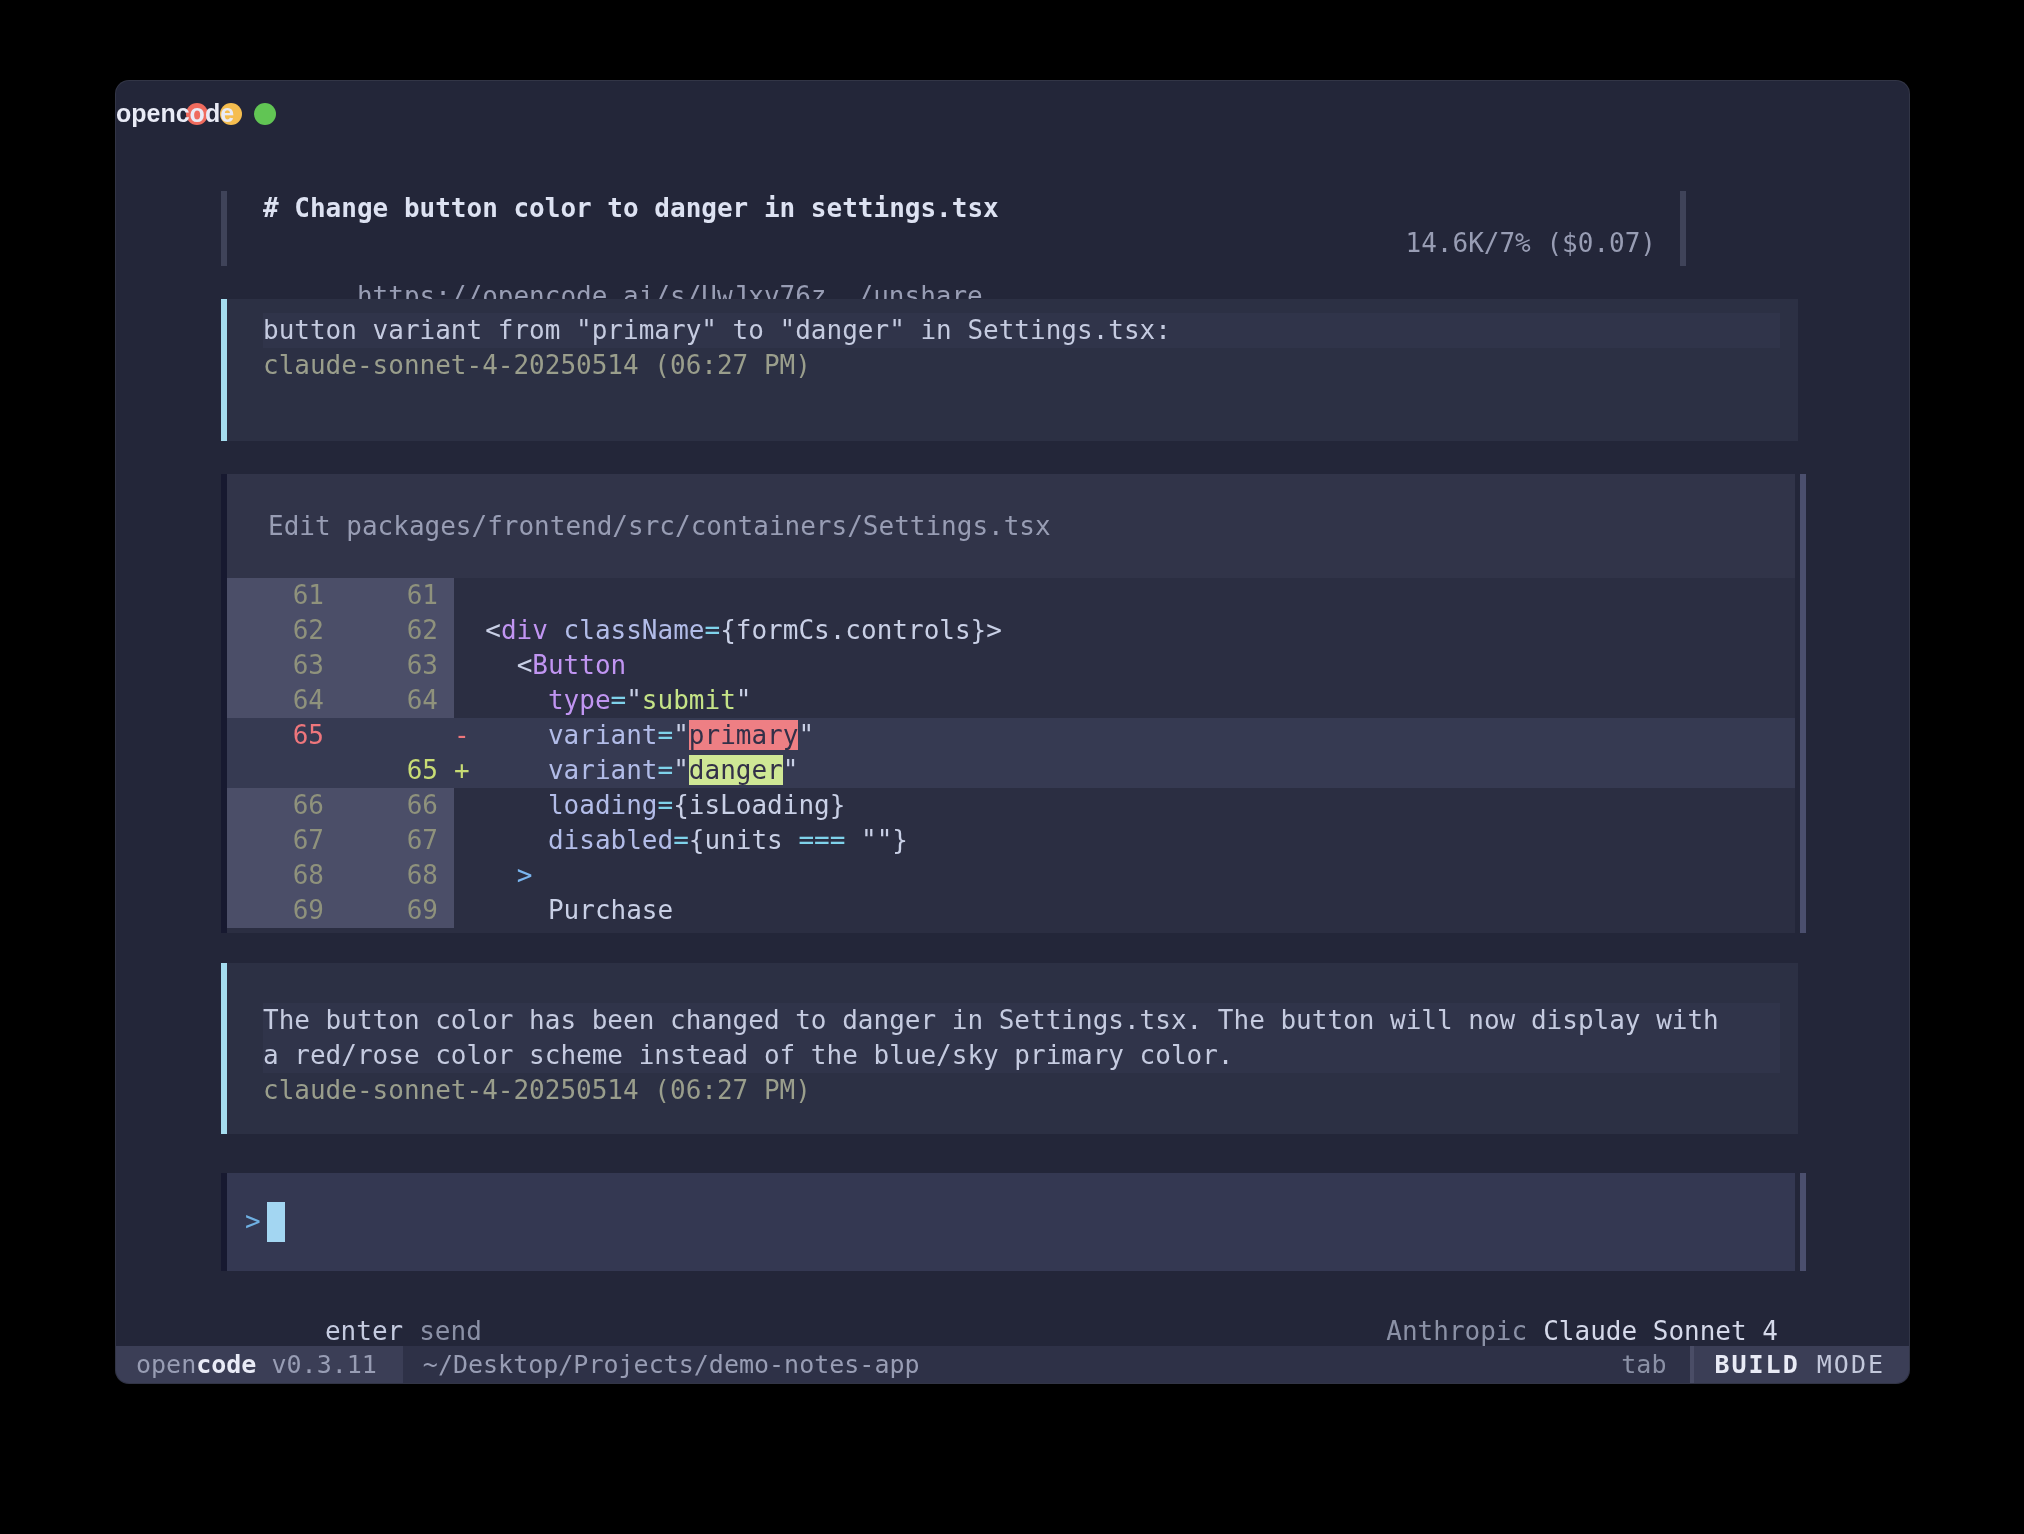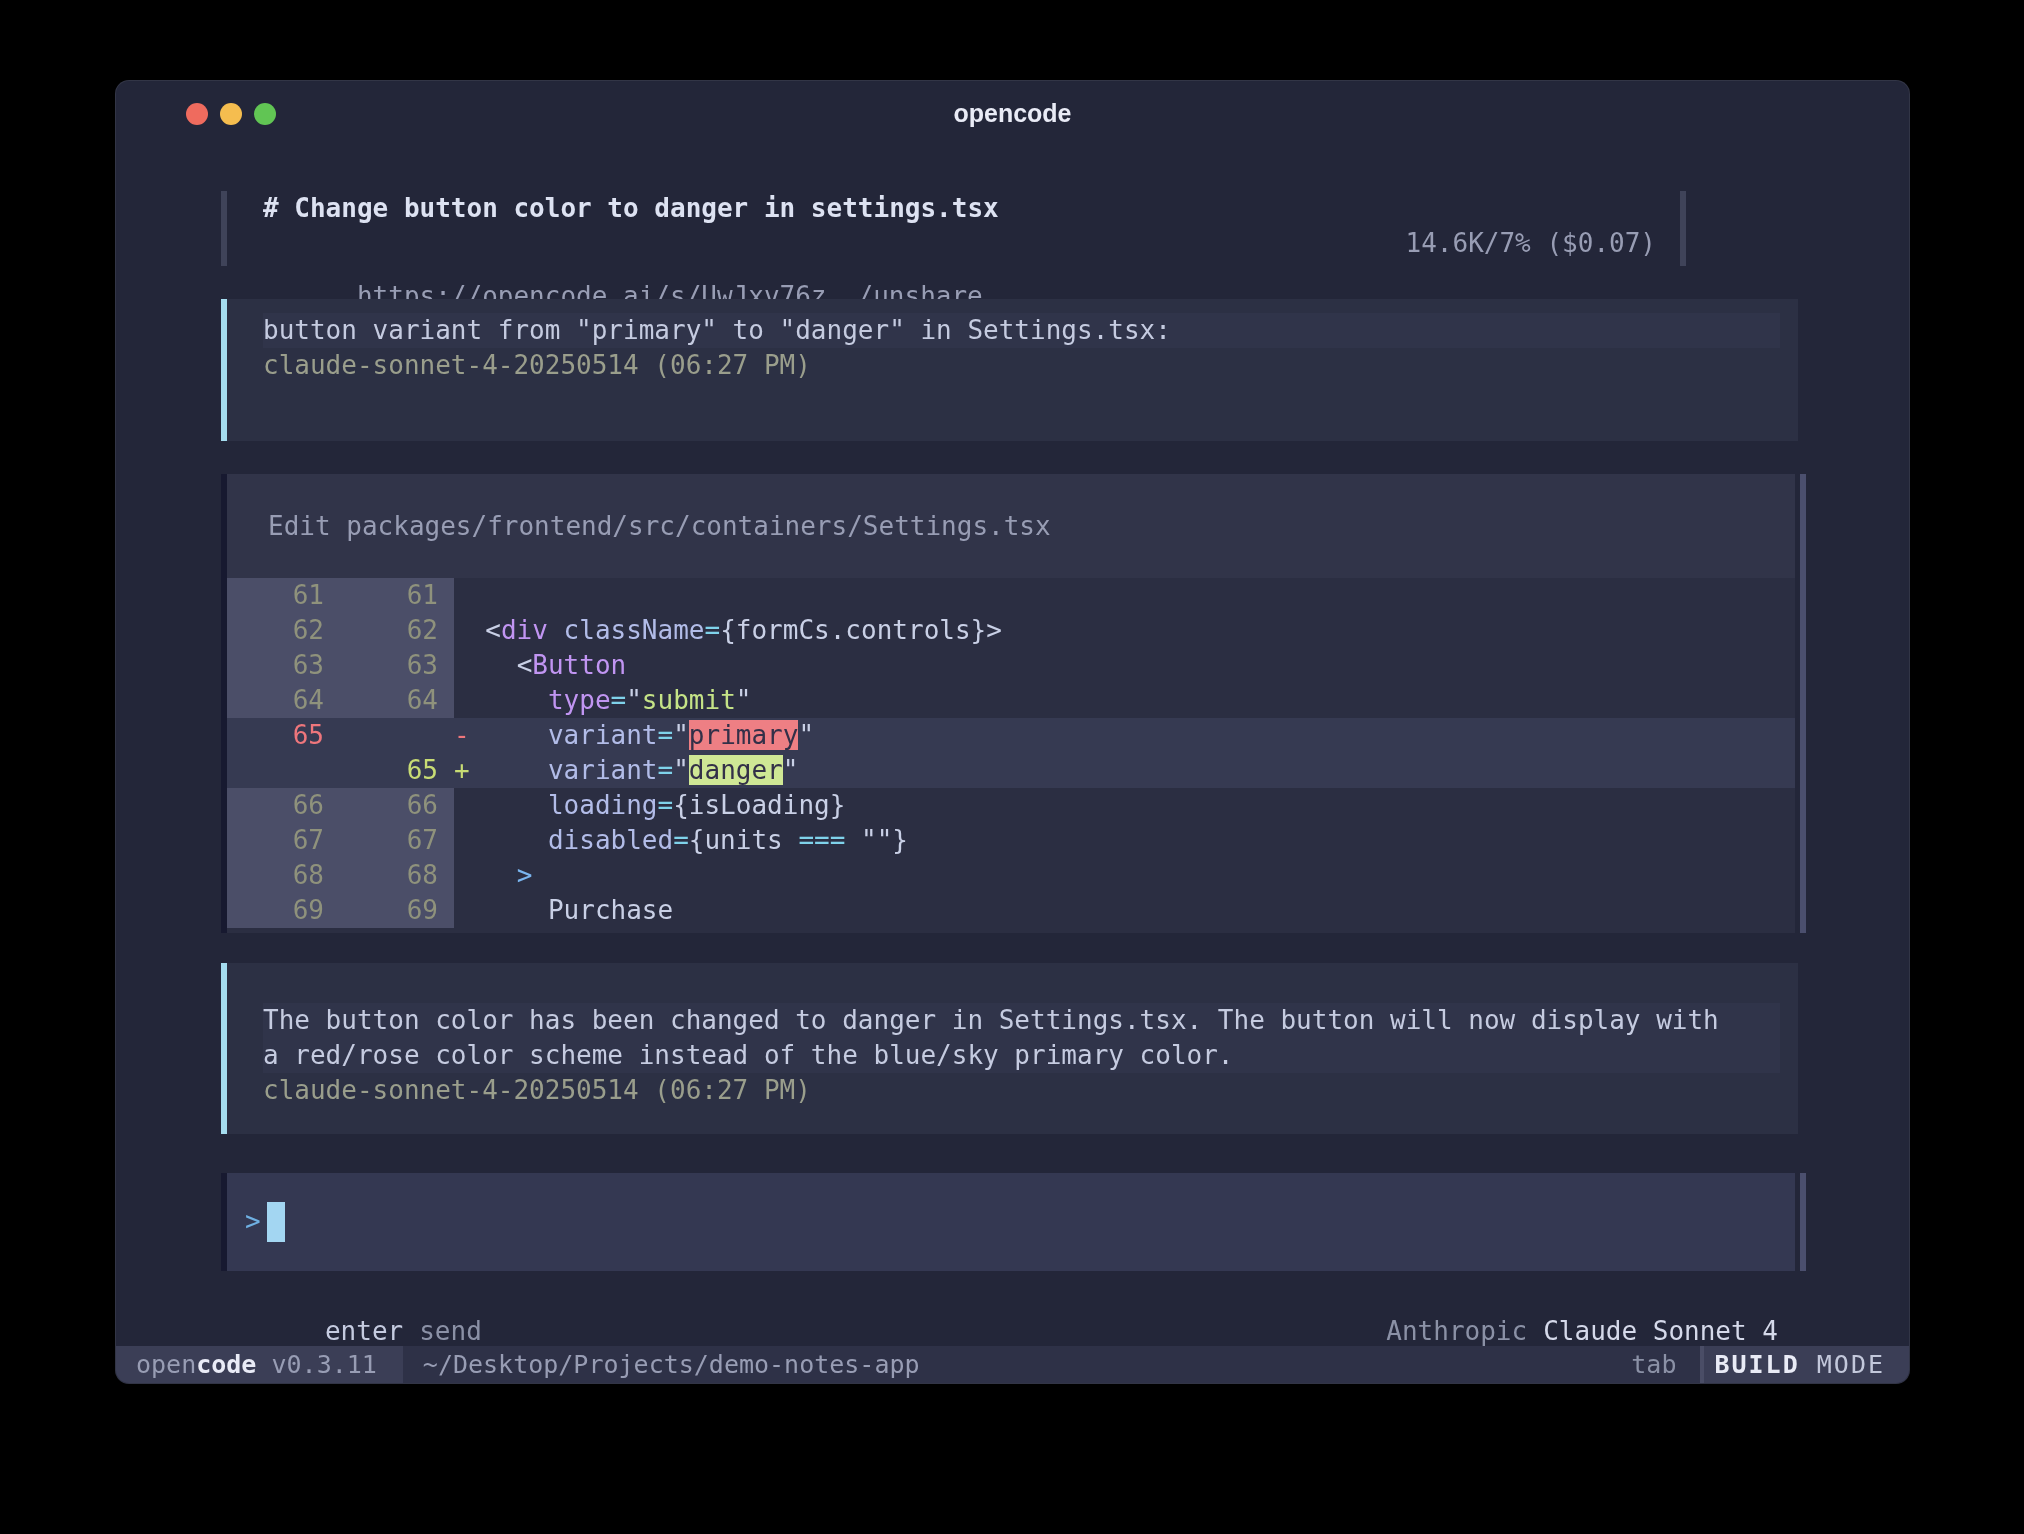--- a/index.html
+++ b/index.html
@@ -48,21 +48,21 @@
     overflow:hidden;
   }
 
   
   .titlebar{position:absolute;left:0;top:0;width:100%;height:68px;}
   .lights{position:absolute;left:70px;top:22px;display:flex;gap:12px;}
   .light{width:22px;height:22px;border-radius:50%;display:inline-block;}
   .light.red{background:#ef6b5e;}
   .light.yellow{background:#f5bd4f;}
   .light.green{background:#61c554;}
-  .wtitle{position:absolute;left:0;top:18px;width:100%;text-align:center;
+  .wtitle{position:absolute;left:0;top:18px;width:100%;
     font-family:"Liberation Sans","DejaVu Sans",sans-serif;font-weight:bold;
     font-size:25px;color:var(--bright);}
 
   
   .session-header{position:absolute;left:105px;top:110px;width:1465px;height:75px;}
   .session-header .bar{position:absolute;top:0;bottom:0;width:6px;background:var(--barline);}
   .session-header .bar.left{left:0;}
   .session-header .bar.right{right:0;}
   .sh-title{position:absolute;left:42px;top:0;height:35px;line-height:35px;
     font-weight:bold;color:#dde2f2;white-space:pre;}
@@ -130,21 +130,21 @@
 
   
   .statusbar{position:absolute;left:0;right:0;bottom:0;height:37px;background:var(--statusbg);
     display:flex;align-items:stretch;font-size:25px;}
   .sb-app{background:var(--statuspill);padding:0 26px 0 20px;line-height:37px;white-space:pre;color:var(--muted);}
   .sb-app .app-bold{color:var(--bright);font-weight:bold;}
   .sb-cwd{line-height:37px;color:var(--muted);margin-left:20px;white-space:pre;}
   .sb-spacer{flex:1;}
   .sb-tab{line-height:37px;color:#8b91a6;padding-right:24px;}
   .sb-sep{width:4px;background:#4a4d66;}
-  .sb-mode{background:var(--statuspill);line-height:37px;padding:0 24px 0 10px;
+  .sb-mode{background:var(--statuspill);line-height:37px;padding:0 24px 0 20px;
     letter-spacing:2px;color:#c3c8db;white-space:pre;}
   .sb-mode .mode-bold{color:var(--bright);font-weight:bold;}
 </style>
 </head>
 <body>
 
 <div class="window">
 
   <div class="titlebar">
     <div class="lights">

